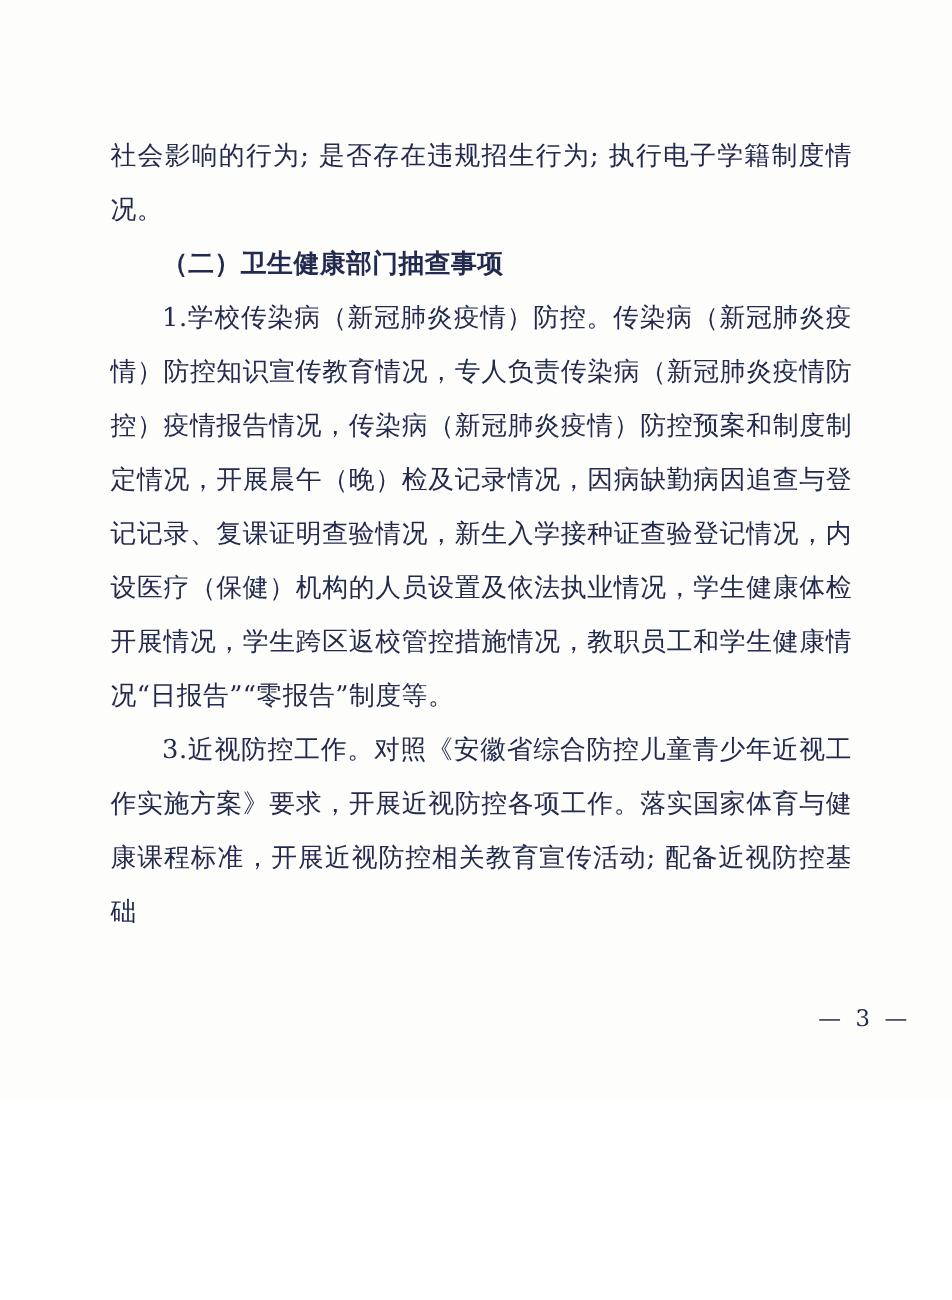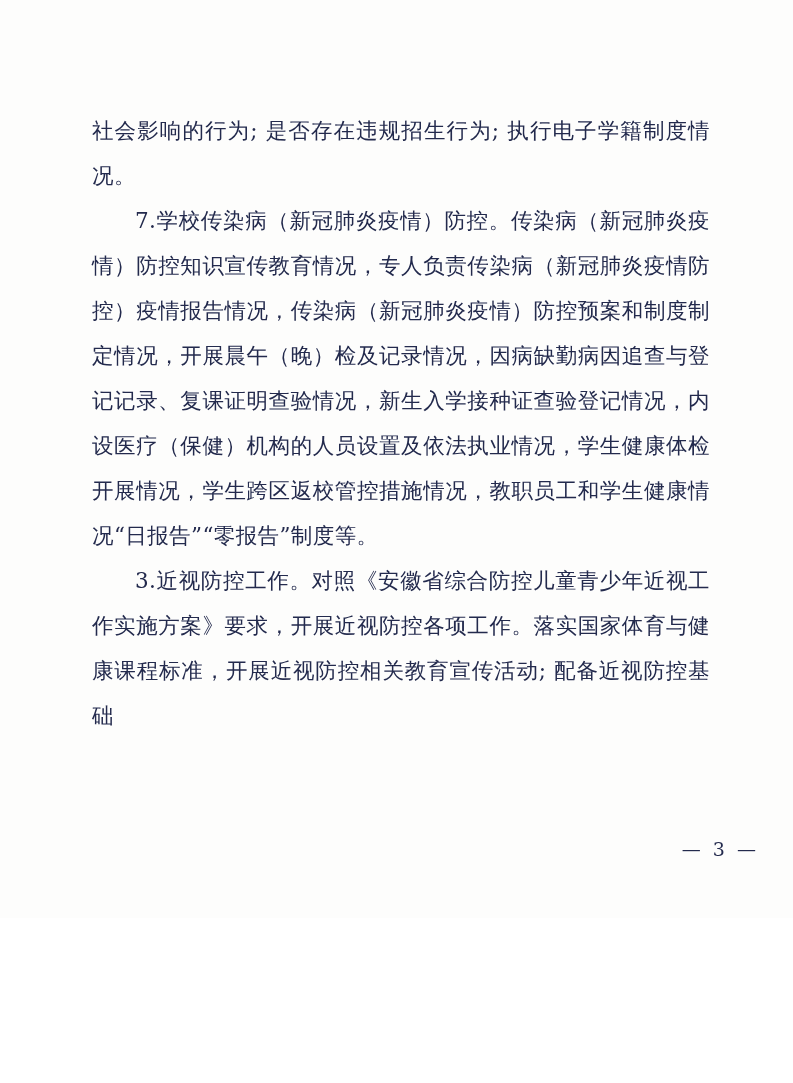--- a/index.html
+++ b/index.html
@@ -64,22 +64,23 @@
 </head>
 <body>
 
 <div class="page">
   <div class="page-inner">
 
     <p class="para">社会影响的行为; 是否存在违规招生行为; 执行电子学籍制度情况。</p>
 
 
 
+    <p class="heading">（二）卫生健康部门抽查事项</p>
 
-    <p class="para indent">7.学校传染病（新冠肺炎疫情）防控。传染病（新冠肺炎疫情）防控知识宣传教育情况，专人负责传染病（新冠肺炎疫情防控）疫情报告情况，传染病（新冠肺炎疫情）防控预案和制度制定情况，开展晨午（晚）检及记录情况，因病缺勤病因追查与登记记录、复课证明查验情况，新生入学接种证查验登记情况，内设医疗（保健）机构的人员设置及依法执业情况，学生健康体检开展情况，学生跨区返校管控措施情况，教职员工和学生健康情况“日报告”“零报告”制度等。</p>
+    <p class="para indent">1.学校传染病（新冠肺炎疫情）防控。传染病（新冠肺炎疫情）防控知识宣传教育情况，专人负责传染病（新冠肺炎疫情防控）疫情报告情况，传染病（新冠肺炎疫情）防控预案和制度制定情况，开展晨午（晚）检及记录情况，因病缺勤病因追查与登记记录、复课证明查验情况，新生入学接种证查验登记情况，内设医疗（保健）机构的人员设置及依法执业情况，学生健康体检开展情况，学生跨区返校管控措施情况，教职员工和学生健康情况“日报告”“零报告”制度等。</p>
 
 
     <p class="para indent">3.近视防控工作。对照《安徽省综合防控儿童青少年近视工作实施方案》要求，开展近视防控各项工作。落实国家体育与健康课程标准，开展近视防控相关教育宣传活动; 配备近视防控基础</p>
 
   </div>
 
   <div class="page-number">— 3 —</div>
 </div>
 
 </body></html>

